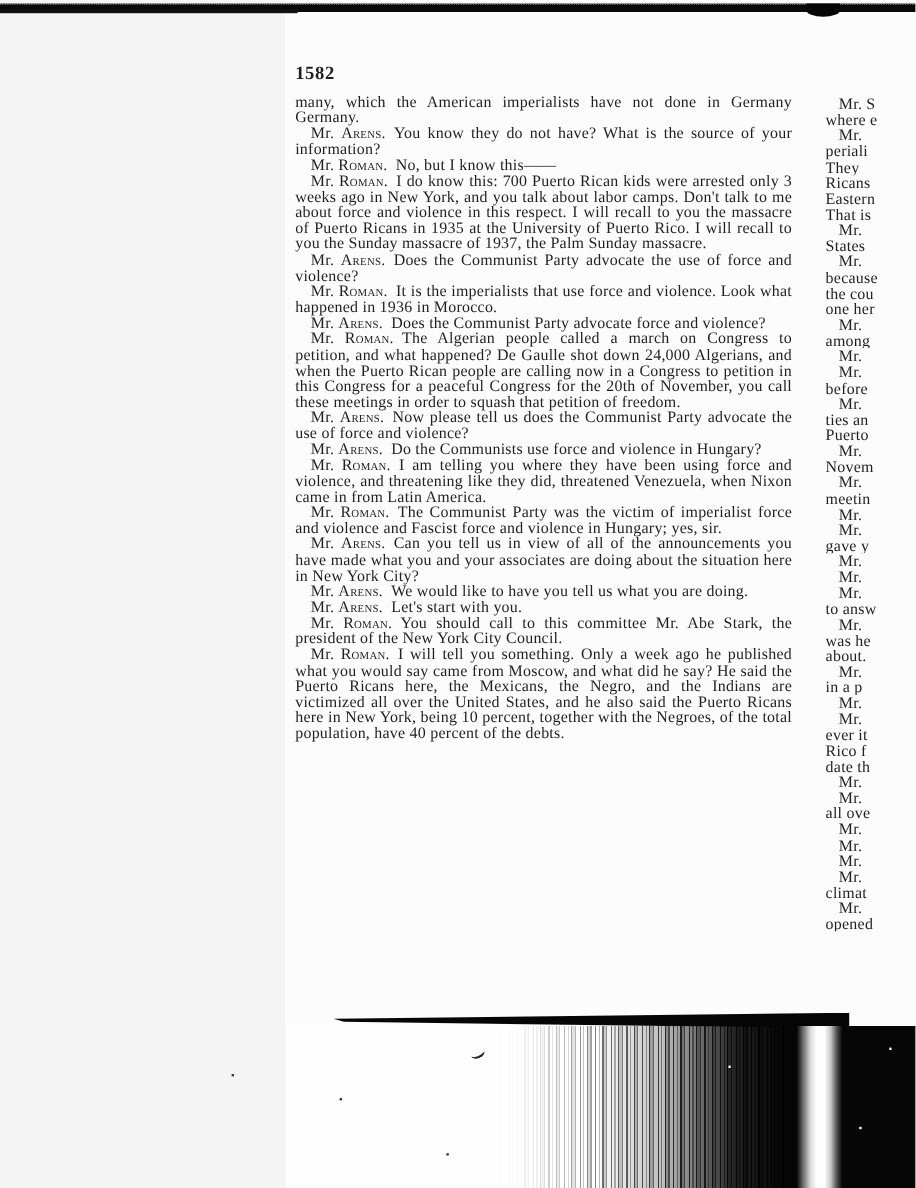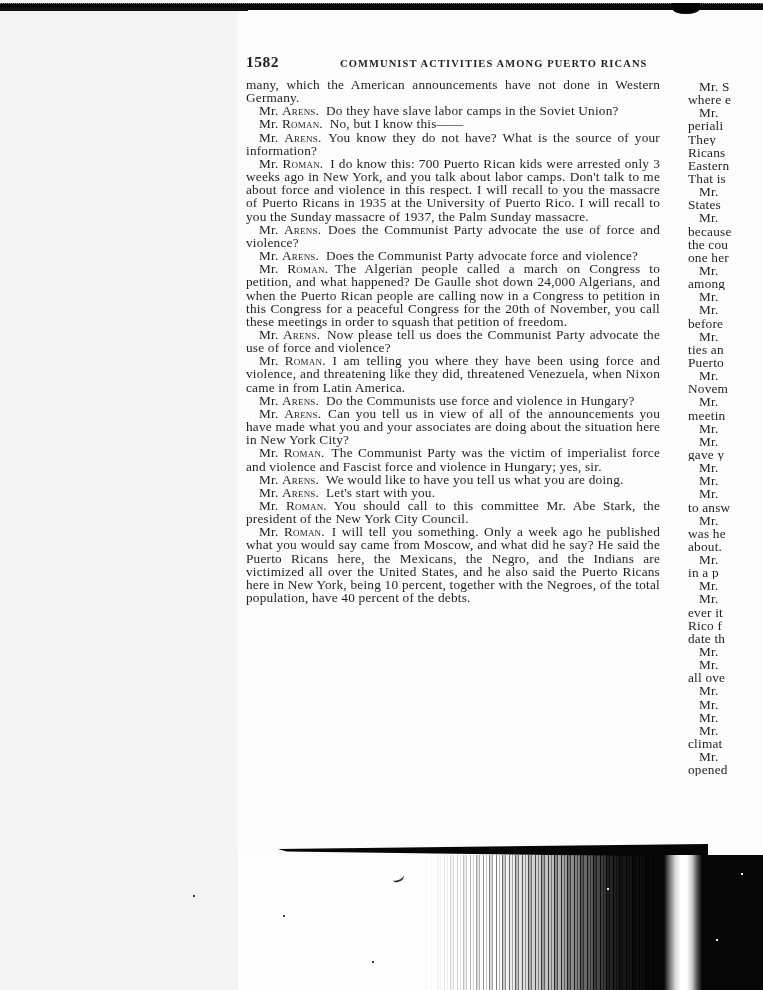--- a/index.html
+++ b/index.html
@@ -119,37 +119,36 @@
 
 <div class="left-margin-strip"></div>
 <div class="page-surface"></div>
 
 <div class="top-bar"></div>
 <div class="top-bar-step"></div>
 <div class="top-bar-blob"></div>
 
 <div class="header-row">
   <span class="page-number">1582</span>
-  <span class="header-title">COMMUNIST ACTIVITIES AMONG PUERTO RICANS</span>
 </div>
 
 <div class="transcript">
-    <p class="para">many, which the American announcements have not done in Western Germany.</p>
-    <p class="para ind"><span>Mr. </span><span class="sc">Arens.</span> Do they have slave labor camps in the Soviet Union?</p>
+    <p class="para">many, which the American imperialists have not done in Germany Germany.</p>
+    <p class="para ind"><span>Mr. </span><span class="sc">Arens.</span> You know they do not have? What is the source of your information?</p>
     <p class="para ind"><span>Mr. </span><span class="sc">Roman.</span> No, but I know this——</p>
-    <p class="para ind"><span>Mr. </span><span class="sc">Arens.</span> You know they do not have? What is the source of your information?</p>
     <p class="para ind"><span>Mr. </span><span class="sc">Roman.</span> I do know this: 700 Puerto Rican kids were arrested only 3 weeks ago in New York, and you talk about labor camps. Don't talk to me about force and violence in this respect. I will recall to you the massacre of Puerto Ricans in 1935 at the University of Puerto Rico. I will recall to you the Sunday massacre of 1937, the Palm Sunday massacre.</p>
     <p class="para ind"><span>Mr. </span><span class="sc">Arens.</span> Does the Communist Party advocate the use of force and violence?</p>
+    <p class="para ind"><span>Mr. </span><span class="sc">Roman.</span> It is the imperialists that use force and violence. Look what happened in 1936 in Morocco.</p>
     <p class="para ind"><span>Mr. </span><span class="sc">Arens.</span> Does the Communist Party advocate force and violence?</p>
     <p class="para ind"><span>Mr. </span><span class="sc">Roman.</span> The Algerian people called a march on Congress to petition, and what happened? De Gaulle shot down 24,000 Algerians, and when the Puerto Rican people are calling now in a Congress to petition in this Congress for a peaceful Congress for the 20th of November, you call these meetings in order to squash that petition of freedom.</p>
     <p class="para ind"><span>Mr. </span><span class="sc">Arens.</span> Now please tell us does the Communist Party advocate the use of force and violence?</p>
+    <p class="para ind"><span>Mr. </span><span class="sc">Arens.</span> Do the Communists use force and violence in Hungary?</p>
     <p class="para ind"><span>Mr. </span><span class="sc">Roman.</span> I am telling you where they have been using force and violence, and threatening like they did, threatened Venezuela, when Nixon came in from Latin America.</p>
-    <p class="para ind"><span>Mr. </span><span class="sc">Arens.</span> Do the Communists use force and violence in Hungary?</p>
+    <p class="para ind"><span>Mr. </span><span class="sc">Roman.</span> The Communist Party was the victim of imperialist force and violence and Fascist force and violence in Hungary; yes, sir.</p>
     <p class="para ind"><span>Mr. </span><span class="sc">Arens.</span> Can you tell us in view of all of the announcements you have made what you and your associates are doing about the situation here in New York City?</p>
-    <p class="para ind"><span>Mr. </span><span class="sc">Roman.</span> The Communist Party was the victim of imperialist force and violence and Fascist force and violence in Hungary; yes, sir.</p>
     <p class="para ind"><span>Mr. </span><span class="sc">Arens.</span> We would like to have you tell us what you are doing.</p>
     <p class="para ind"><span>Mr. </span><span class="sc">Arens.</span> Let's start with you.</p>
     <p class="para ind"><span>Mr. </span><span class="sc">Roman.</span> You should call to this committee Mr. Abe Stark, the president of the New York City Council.</p>
     <p class="para ind"><span>Mr. </span><span class="sc">Roman.</span> I will tell you something. Only a week ago he published what you would say came from Moscow, and what did he say? He said the Puerto Ricans here, the Mexicans, the Negro, and the Indians are victimized all over the United States, and he also said the Puerto Ricans here in New York, being 10 percent, together with the Negroes, of the total population, have 40 percent of the debts.</p>
   </div>
 
 <div class="adjacent-fragment">
     <div class="frag-line ind">Mr. S</div>
     <div class="frag-line">where e</div>
     <div class="frag-line ind">Mr.</div>

